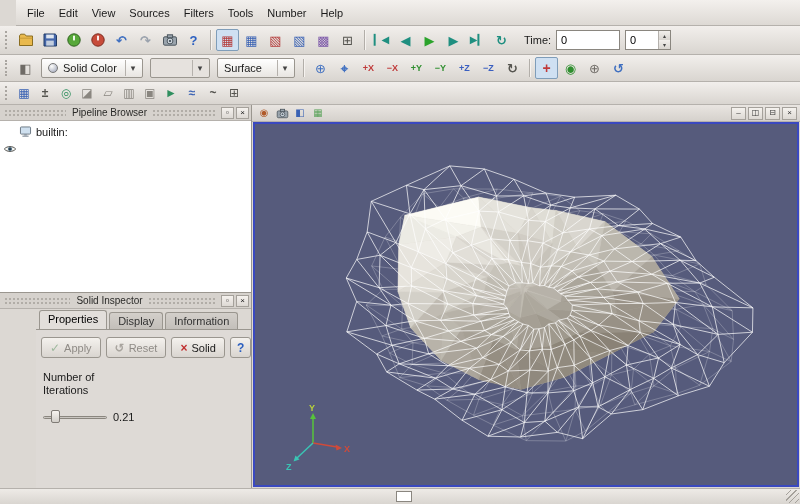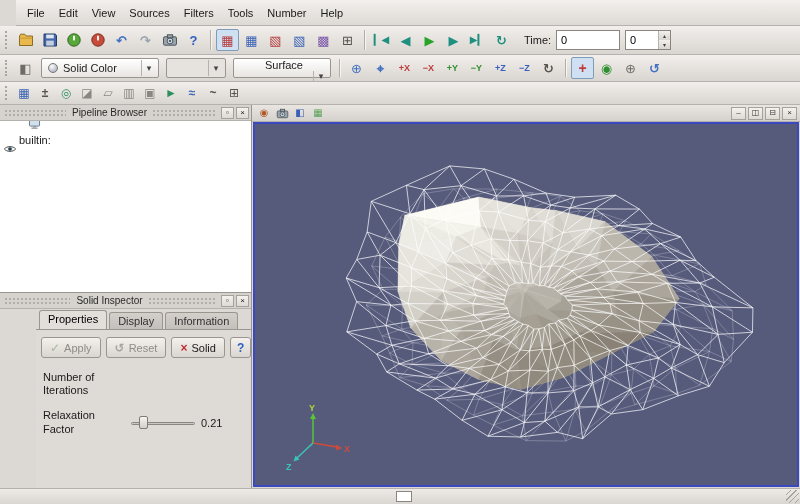--- a/index.html
+++ b/index.html
@@ -31,21 +31,21 @@
   .left{width:252px;display:flex;flex-direction:column;border-right:1px solid #9a968f;background:#dcd8d3;}
   .dockhead{height:16px;background:#d6d2cd;display:flex;align-items:center;border-bottom:1px solid #b5b1ac;position:relative;flex:0 0 16px;}
   .dockhead .dots{position:absolute;left:4px;right:34px;top:4px;bottom:4px;background-image:radial-gradient(#b1ada7 1px, transparent 1.2px);background-size:4px 4px;}
   .dockhead .title{position:relative;margin:0 auto;padding:0 6px;background:#d6d2cd;font-size:10px;color:#2a2a28;}
   .dockbtns{position:relative;display:flex;margin-right:2px;}
   .dockbtn{width:13px;height:12px;border:1px solid #a5a19b;background:linear-gradient(#f5f2ee,#ddd9d4);font-size:8px;display:flex;align-items:center;justify-content:center;margin-left:2px;}
   .tree{background:#fff;border-bottom:1px solid #9a968f;flex:0 0 172px;padding:2px 0;overflow:hidden;}
   .trow{height:17px;display:flex;align-items:center;padding:0 2px;}
   .eyecol{width:15px;display:flex;justify-content:center;align-items:center;}
   .eyecol svg{width:14px;height:14px;}
-  .tsel{display:flex;align-items:center;gap:4px;padding:1px 5px 1px 2px;border-radius:1px;flex-direction:column;}
+  .tsel{display:flex;align-items:center;gap:4px;padding:1px 5px 1px 2px;border-radius:1px;}
   .ticon{display:flex;}
   .ticon svg{width:13px;height:13px;}
   .trow.selected .tsel{background:#2f63b5;color:#fff;}
   
   .insp{flex:1;display:flex;flex-direction:column;min-height:0;margin-left:36px;}
   .tabs{display:flex;align-items:flex-end;height:21px;padding:2px 3px 0;background:#dcd8d3;border-bottom:1px solid #9a968f;gap:2px;}
   .tab{padding:2px 8px 1px;border:1px solid #9a968f;border-bottom:none;background:linear-gradient(#d3cfca,#c3bfba);border-radius:3px 3px 0 0;font-size:11px;height:17px;color:#333;}
   .tab.active{background:#e2deda;height:19px;color:#000;}
   .insp-body{flex:1;background:#dedad6;padding:4px 3px;}
   .btnrow{display:flex;gap:5px;padding:3px 2px 6px;}
@@ -190,34 +190,34 @@
     </span>
   </div>
 
   <div class="toolbar tb2">
     <div class="grip"></div>
     <div style="display:flex;gap:1px;">
         <div class="tbtn">
           <span class="glyph" style="color: rgb(111, 107, 102);">◧</span>
         </div>
       </div>
-    <div class="combo" style="width:118px;">
+    <div class="combo" style="width:102px;">
       <span class="swatch"></span>
       <span>Solid Color</span>
       <span class="arrowbox">
           <span>▾</span>
         </span>
     </div>
     <div class="combo" style="width:60px;background:#e6e2de;">
       <span></span>
       <span class="arrowbox">
           <span>▾</span>
         </span>
     </div>
-    <div class="combo" style="width:98px;flex-direction:column;">
+    <div class="combo" style="width:78px;">
       <span>Surface</span>
       <span class="arrowbox">
           <span>▾</span>
         </span>
     </div>
     <div class="vsep"></div>
     <div style="display:flex;gap:1px;">
         <div class="tbtn">
           <span class="glyph" style="color: rgb(63, 111, 192);">⊕</span>
         </div>
@@ -368,21 +368,20 @@
               <span>Solid</span>
             </span>
             <span class="pbtn" style="padding:2px 6px;">
               <span class="bicon" style="color:#2b5fc0;">?</span>
             </span>
           </div>
           <div class="fieldrow">
             <span class="flabel">Number of Iterations</span>
           </div>
           <div class="fieldrow">
-            <span class="flabel">Relaxation Factor</span>
             <span class="slider">
               <span class="track"></span>
               <span class="handle"></span>
             </span>
             <span class="fval">0.21</span>
           </div>
         </div>
       </div>
     </div>
 

